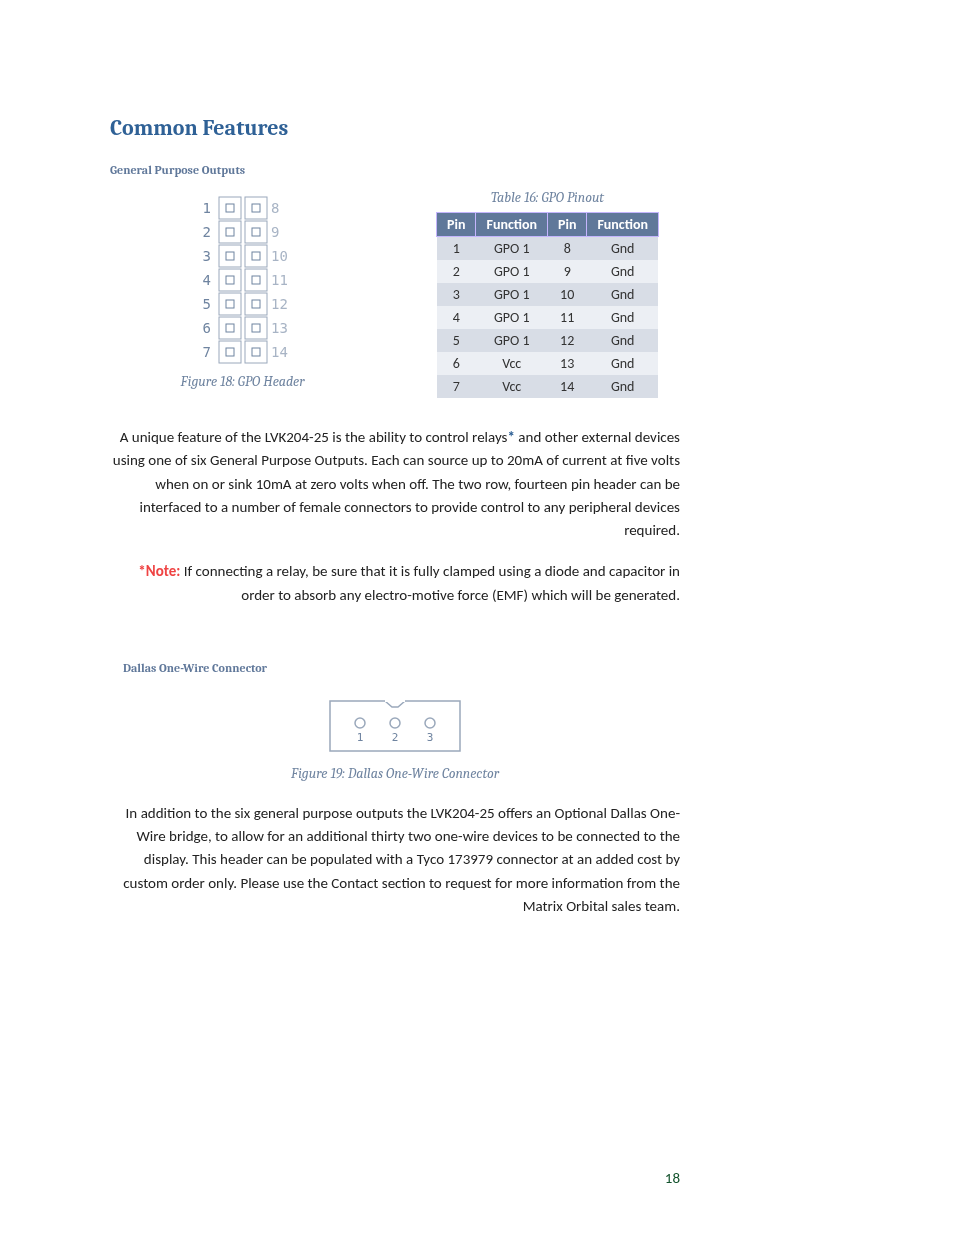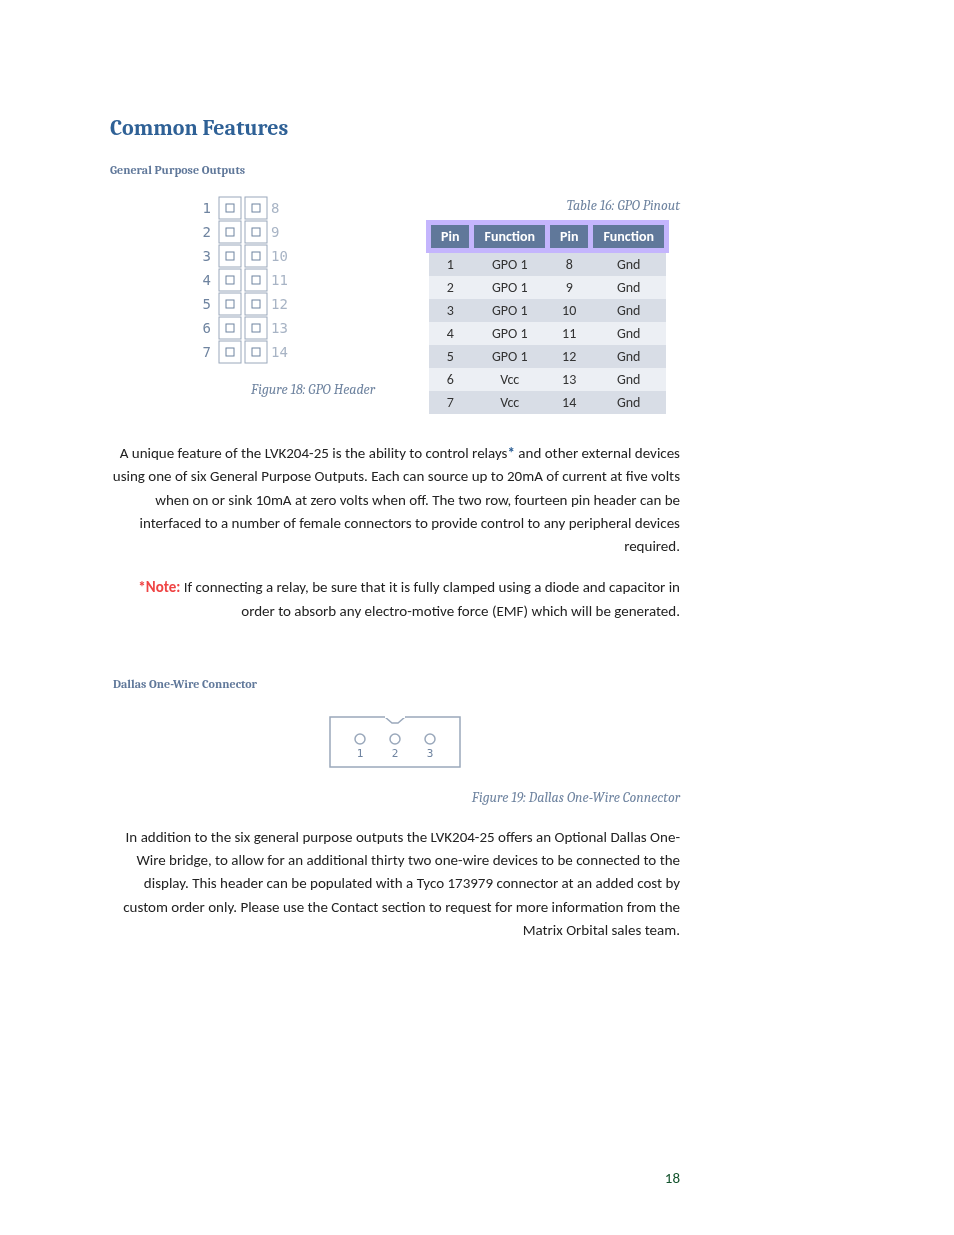--- a/index.html
+++ b/index.html
@@ -45,39 +45,39 @@
     text-align: center;
   }
   .table-block {
     flex: 1 1 50%;
     text-align: center;
   }
   .caption {
     font-style: italic;
     color: #6f84a0;
     font-size: 14px;
-    margin-top: 8px;
+    margin-top: 0;
     display: block;
-    text-align: right;
+    text-align: center;
     font-family: "Cambria", "Georgia", serif;
   }
   
   .gpo-header-svg { margin: 0 auto; }
   
   table.pinout {
     border-collapse: collapse;
     margin: 0 auto;
     font-size: 14px;
   }
   table.pinout th {
     background: #60789a;
     color: #fff;
     font-weight: 600;
     padding: 3px 10px;
-    border: 5px solid #c4b5fd;
+    border: 1px solid #c4b5fd;
     text-align: center;
   }
   table.pinout td {
     padding: 3px 12px;
     text-align: center;
     color: #333;
   }
   table.pinout tr.odd  td { background: #d8dde6; }
   table.pinout tr.even td { background: #eceff4; }
   p.body {
@@ -218,21 +218,21 @@
   <p class="body">
     <span>A unique feature of the LVK204-25 is the ability to control relays</span><span class="asterisk">*</span><span> and other external devices using one of six General Purpose Outputs.  Each can source up to 20mA of current at five volts when on or sink 10mA at zero volts when off.  The two row, fourteen pin header can be interfaced to a number of female connectors to provide control to any peripheral devices required.</span>
   </p>
 
   <p class="body">
     <span class="note-label">*Note:</span><span> If connecting a relay, be sure that it is fully clamped using a diode and capacitor in order to absorb any electro-motive force (EMF) which will be generated.</span>
   </p>
 
   <div style="height:36px"></div>
 
-  <h2 class="subsection-title" style="margin-left:3px">Dallas One-Wire Connector</h2>
+  <h2 class="subsection-title" style="margin-left:13px">Dallas One-Wire Connector</h2>
 
   <div class="two-col" style="margin-bottom:20px">
     <div class="fig-block">
       <svg class="dallas-svg" width="150" height="70" viewBox="0 0 150 70">
         <rect x="10" y="10" width="130" height="50" fill="none" stroke="#9aa8bb" stroke-width="1.5"></rect>
 
         <path d="M65 10 L72 16 L78 16 L85 10" fill="none" stroke="#9aa8bb" stroke-width="1.5"></path>
         <rect x="65" y="9" width="20" height="2" fill="#fff"></rect>
 
         <circle cx="40" cy="32" r="5" fill="none" stroke="#9aa8bb" stroke-width="1.5"></circle>

